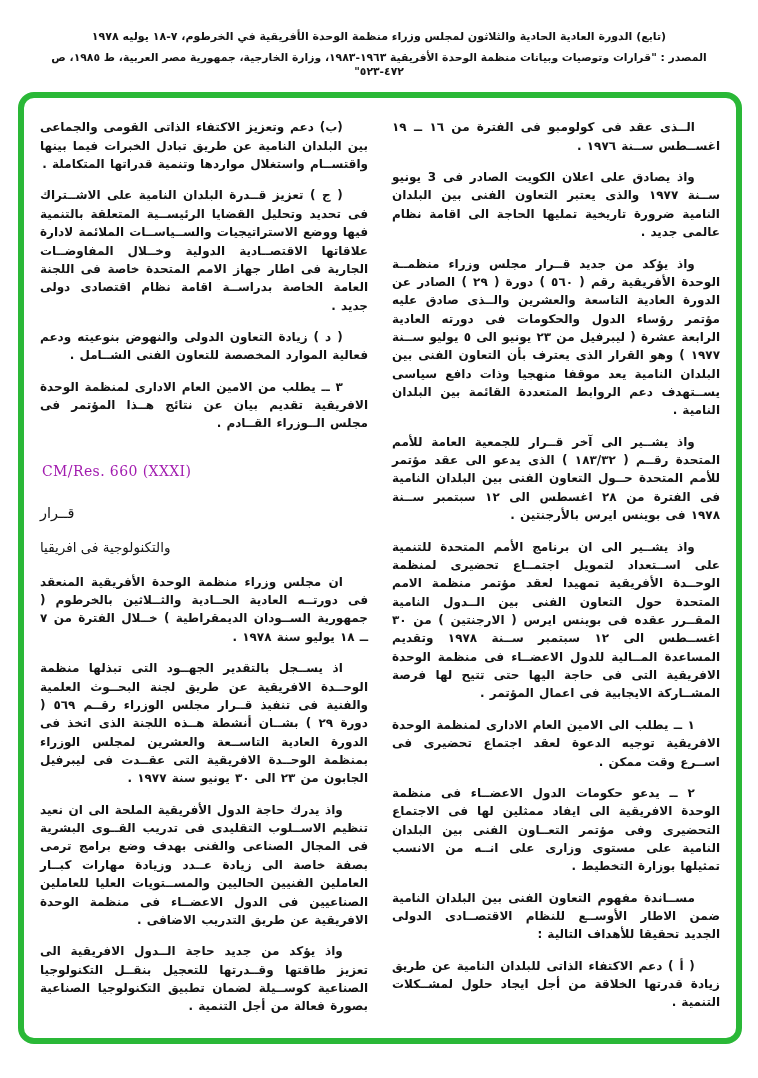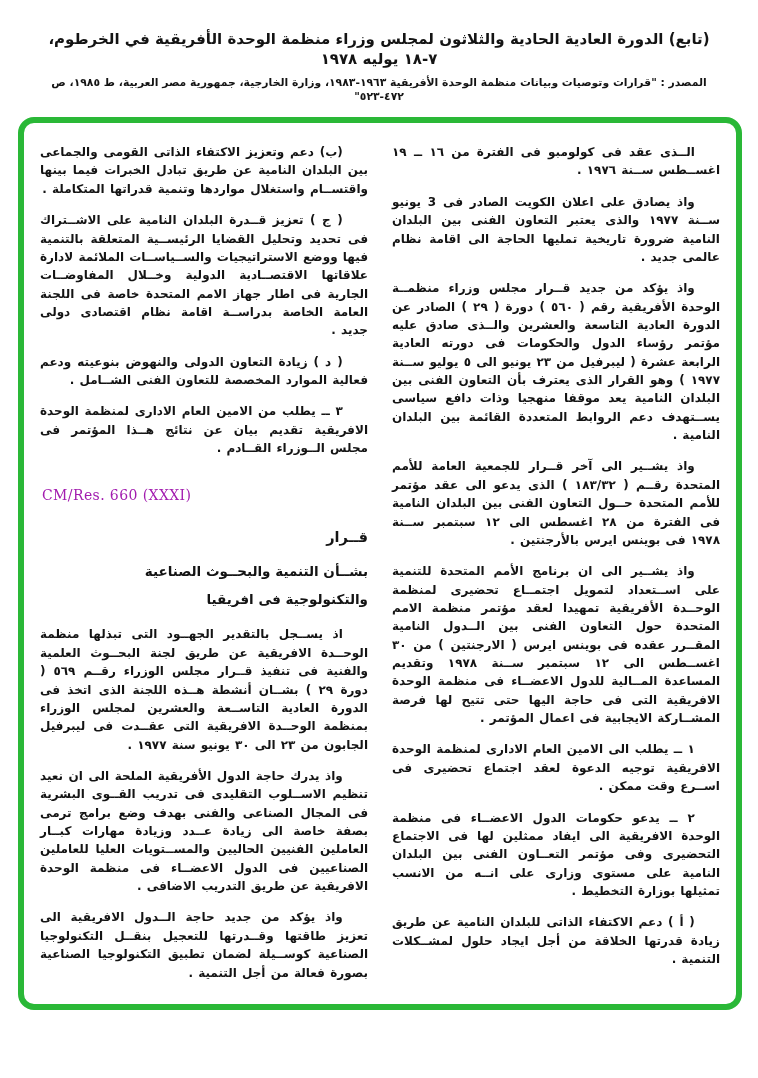--- a/index.html
+++ b/index.html
@@ -9,21 +9,21 @@
     min-height: 1078px;
     background: #ffffff;
     font-family: "DejaVu Sans", sans-serif;
     color: #141414;
   }
   .page { width: 758px; min-height: 1078px; position: relative; }
 
   
   header.page-header { padding-top: 30px; text-align: center; direction: rtl; }
   .h-title {
-    font-size: 15px; font-weight: 700; letter-spacing: 0.2px;
+    font-size: 11px; font-weight: 700; letter-spacing: 0.2px;
     padding: 0 30px; line-height: 1.3;
   }
   .h-source {
     font-size: 10.8px; font-weight: 700; margin-top: 7px;
     padding: 0 34px; line-height: 1.3;
   }
 
   
   .frame {
     margin: 13px 16px 0 18px;
@@ -54,21 +54,21 @@
     text-align: left;
     font-family: "DejaVu Serif", serif;
     font-weight: 400;
     font-size: 14px;
     letter-spacing: 0.4px;
     margin: 30px 0 26px 2px;
     color: #a21caf;
   }
 
   
-  .res-heading { direction: rtl; text-align: right; font-weight: 700; }
+  .res-heading { direction: rtl; text-align: left; font-weight: 400; }
   .res-h1 { font-size: 14.5px; margin: 0 0 18px 0; }
   .res-h2 { font-size: 13.5px; margin: 0 0 12px 0; }
   .res-h3 { font-size: 13.5px; margin: 0 0 18px 0; }
 </style>
 </head>
 <body>
 
 <div class="page">
 
   <header class="page-header">
@@ -80,35 +80,36 @@
     <div class="columns">
 
       <div class="col col-right">
         <p class="para">الــذى عقد فى كولومبو فى الفترة من ١٦ ــ ١٩ اغســطس ســنة ١٩٧٦ .</p>
         <p class="para">واذ يصادق على اعلان الكويت الصادر فى 3 يونيو ســنة ١٩٧٧ والذى يعتبر التعاون الفنى بين البلدان النامية ضرورة تاريخية تمليها الحاجة الى اقامة نظام عالمى جديد .</p>
         <p class="para">واذ يؤكد من جديد قــرار مجلس وزراء منظمــة الوحدة الأفريقية رقم ( ٥٦٠ ) دورة ( ٢٩ ) الصادر عن الدورة العادية التاسعة والعشرين والــذى صادق عليه مؤتمر رؤساء الدول والحكومات فى دورته العادية الرابعة عشرة ( ليبرفيل من ٢٣ يونيو الى ٥ يوليو ســنة ١٩٧٧ ) وهو القرار الذى يعترف بأن التعاون الفنى بين البلدان النامية يعد موقفا منهجيا وذات دافع سياسى يســتهدف دعم الروابط المتعددة القائمة بين البلدان النامية .</p>
         <p class="para">واذ يشــير الى آخر قــرار للجمعية العامة للأمم المتحدة رقــم ( ١٨٣/٣٢ ) الذى يدعو الى عقد مؤتمر للأمم المتحدة حــول التعاون الفنى بين البلدان النامية فى الفترة من ٢٨ اغسطس الى ١٢ سبتمبر ســنة ١٩٧٨ فى بوينس ايرس بالأرجنتين .</p>
         <p class="para">واذ يشــير الى ان برنامج الأمم المتحدة للتنمية على اســتعداد لتمويل اجتمــاع تحضيرى لمنظمة الوحــدة الأفريقية تمهيدا لعقد مؤتمر منظمة الامم المتحدة حول التعاون الفنى بين الــدول النامية المقــرر عقده فى بوينس ايرس ( الارجنتين ) من ٣٠ اغســطس الى ١٢ سبتمبر ســنة ١٩٧٨ وتقديم المساعدة المــالية للدول الاعضــاء فى منظمة الوحدة الافريقية التى فى حاجة اليها حتى تتيح لها فرصة المشــاركة الايجابية فى اعمال المؤتمر .</p>
         <p class="para">١ ــ يطلب الى الامين العام الادارى لمنظمة الوحدة الافريقية توجيه الدعوة لعقد اجتماع تحضيرى فى اســرع وقت ممكن .</p>
         <p class="para">٢ ــ يدعو حكومات الدول الاعضــاء فى منظمة الوحدة الافريقية الى ايفاد ممثلين لها فى الاجتماع التحضيرى وفى مؤتمر التعــاون الفنى بين البلدان النامية على مستوى وزارى على انــه من الانسب تمثيلها بوزارة التخطيط .</p>
+        <p class="para">مســاندة مفهوم التعاون الفنى بين البلدان النامية ضمن الاطار الأوســع للنظام الاقتصــادى الدولى الجديد تحقيقا للأهداف التالية :</p>
         <p class="para">( أ ) دعم الاكتفاء الذاتى للبلدان النامية عن طريق زيادة قدرتها الخلاقة من أجل ايجاد حلول لمشــكلات التنمية .</p>
       </div>
 
       <div class="col col-left">
         <p class="para">(ب) دعم وتعزيز الاكتفاء الذاتى القومى والجماعى بين البلدان النامية عن طريق تبادل الخبرات فيما بينها واقتســام واستغلال مواردها وتنمية قدراتها المتكاملة .</p>
         <p class="para">( ج ) تعزيز قــدرة البلدان النامية على الاشــتراك فى تحديد وتحليل القضايا الرئيســية المتعلقة بالتنمية فيها ووضع الاستراتيجيات والســياســات الملائمة لادارة علاقاتها الاقتصــادية الدولية وخــلال المفاوضــات الجارية فى اطار جهاز الامم المتحدة خاصة فى اللجنة العامة الخاصة بدراســة اقامة نظام اقتصادى دولى جديد .</p>
         <p class="para">( د ) زيادة التعاون الدولى والنهوض بنوعيته ودعم فعالية الموارد المخصصة للتعاون الفنى الشــامل .</p>
         <p class="para">٣ ــ يطلب من الامين العام الادارى لمنظمة الوحدة الافريقية تقديم بيان عن نتائج هــذا المؤتمر فى مجلس الــوزراء القــادم .</p>
 
         <div class="res-ref">CM/Res. 660 (XXXI)</div>
 
         <div class="res-heading res-h1">قــرار</div>
-        <div class="res-heading res-h2">بشــأن التنمية والبحــوث الصناعية</div>
         <div class="res-heading res-h3">والتكنولوجية فى افريقيا</div>
 
+        <p class="para">ان مجلس وزراء منظمة الوحدة الأفريقية المنعقد فى دورتــه العادية الحــادية والثــلاثين بالخرطوم ( جمهورية الســودان الديمقراطية ) خــلال الفترة من ٧ ــ ١٨ يوليو سنة ١٩٧٨ .</p>
         <p class="para">اذ يســجل بالتقدير الجهــود التى تبذلها منظمة الوحــدة الافريقية عن طريق لجنة البحــوث العلمية والفنية فى تنفيذ قــرار مجلس الوزراء رقــم ٥٦٩ ( دورة ٢٩ ) بشــان أنشطة هــذه اللجنة الذى اتخذ فى الدورة العادية التاســعة والعشرين لمجلس الوزراء بمنظمة الوحــدة الافريقية التى عقــدت فى ليبرفيل الجابون من ٢٣ الى ٣٠ يونيو سنة ١٩٧٧ .</p>
         <p class="para">واذ يدرك حاجة الدول الأفريقية الملحة الى ان نعيد تنظيم الاســلوب التقليدى فى تدريب القــوى البشرية فى المجال الصناعى والفنى بهدف وضع برامج ترمى بصفة خاصة الى زيادة عــدد وزيادة مهارات كبــار العاملين الفنيين الحاليين والمســتويات العليا للعاملين الصناعيين فى الدول الاعضــاء فى منظمة الوحدة الافريقية عن طريق التدريب الاضافى .</p>
         <p class="para">واذ يؤكد من جديد حاجة الــدول الافريقية الى تعزيز طاقتها وقــدرتها للتعجيل بنقــل التكنولوجيا الصناعية كوســيلة لضمان تطبيق التكنولوجيا الصناعية بصورة فعالة من أجل التنمية .</p>
       </div>
 
     </div>
   </div>
 
 </div>
 

